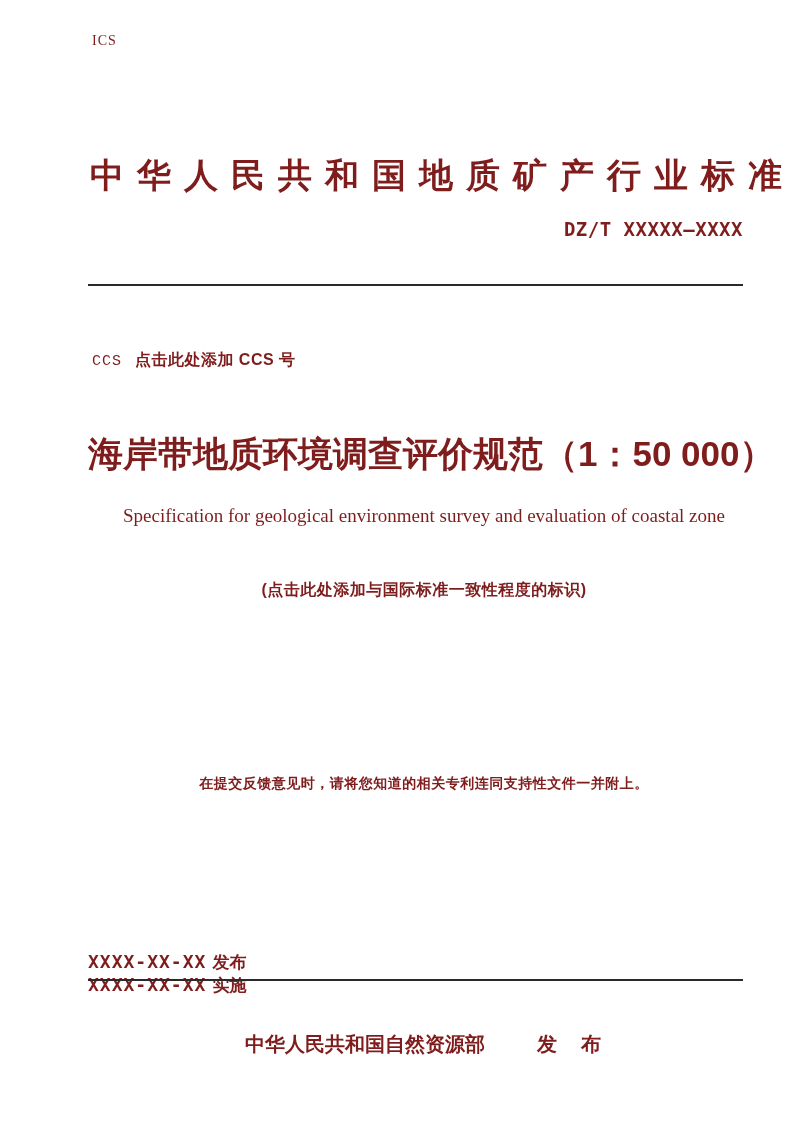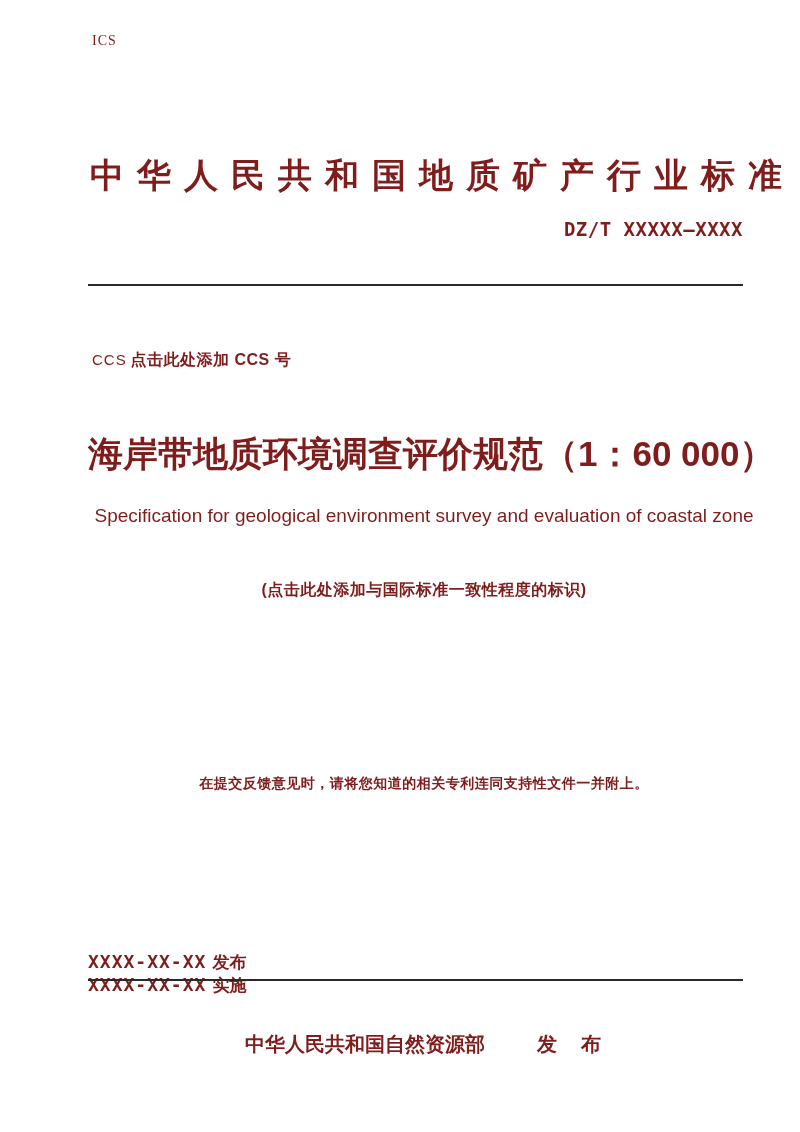--- a/index.html
+++ b/index.html
@@ -63,23 +63,24 @@
 
   
   .ccs-line {
     position: absolute;
     left: 92px;
     top: 350px;
     font-size: 14px;
     white-space: nowrap;
   }
   .ccs-prefix {
-    font-family: Liberation Sans, sans-serif;
+    font-family: Liberation Mono, monospace;
     font-size: 15px;
     letter-spacing: 1px;
+    margin-right: 9px;
   }
   .ccs-placeholder {
     font-family: "Liberation Sans", sans-serif;
     font-weight: bold;
     font-size: 16px;
     letter-spacing: 0.5px;
     cursor: pointer;
   }
 
   .centered {
@@ -92,21 +93,21 @@
   .title-zh {
     top: 431px;
     font-size: 35px;
     font-weight: bold;
     white-space: nowrap;
     font-family: "Liberation Sans", sans-serif;
   }
 
   .title-en {
     top: 505px;
-    font-family: Liberation Sans, sans-serif;
+    font-family: Liberation Serif, serif;
     font-size: 19px;
   }
 
   .consistency {
     top: 580px;
     font-size: 16px;
     font-weight: bold;
     letter-spacing: 0.5px;
     cursor: pointer;
   }
@@ -180,21 +181,21 @@
 
   <div class="std-number">DZ/T XXXXX—XXXX</div>
 
   <div class="rule rule-top"></div>
 
   <div class="ccs-line">
     <span class="ccs-prefix">CCS</span>
     <span class="ccs-placeholder">点击此处添加 CCS 号</span>
   </div>
 
-  <div class="centered title-zh">海岸带地质环境调查评价规范（1：60 000）</div>
+  <div class="centered title-zh">海岸带地质环境调查评价规范（1：50 000）</div>
 
   <div class="centered title-en">Specification for geological environment survey and evaluation of coastal zone</div>
 
   <div class="centered consistency">(点击此处添加与国际标准一致性程度的标识)</div>
 
 
   <div class="centered patent">在提交反馈意见时，请将您知道的相关专利连同支持性文件一并附上。</div>
 
   <div class="footer-dates">
     <div class="date-group">

